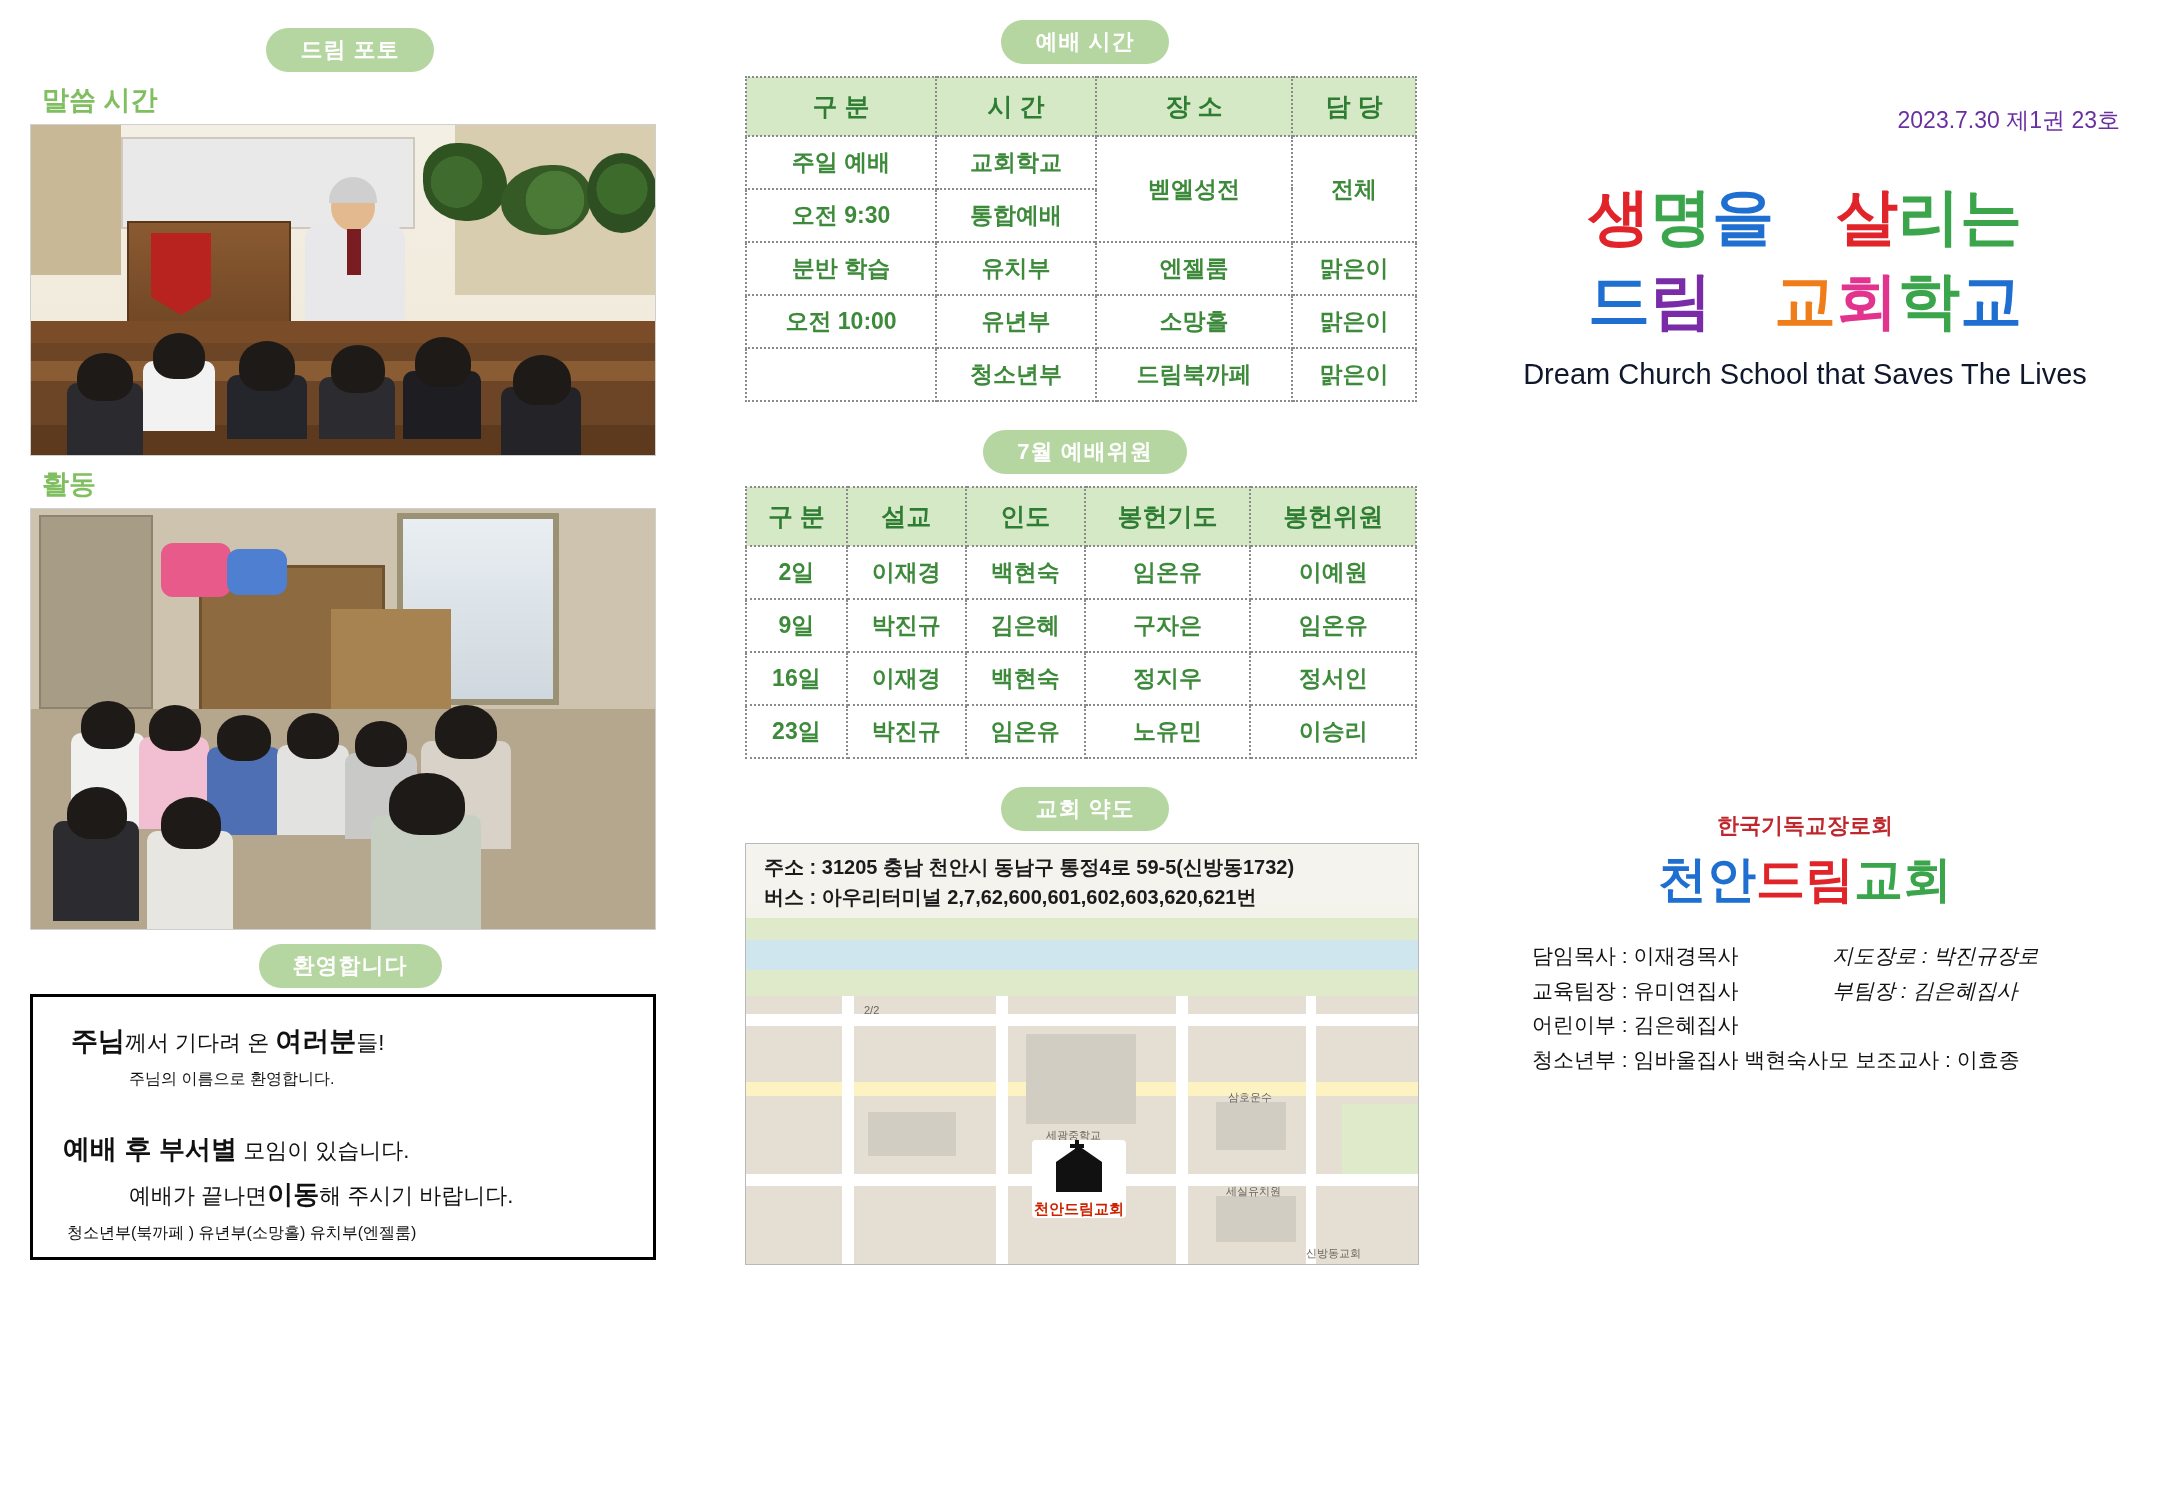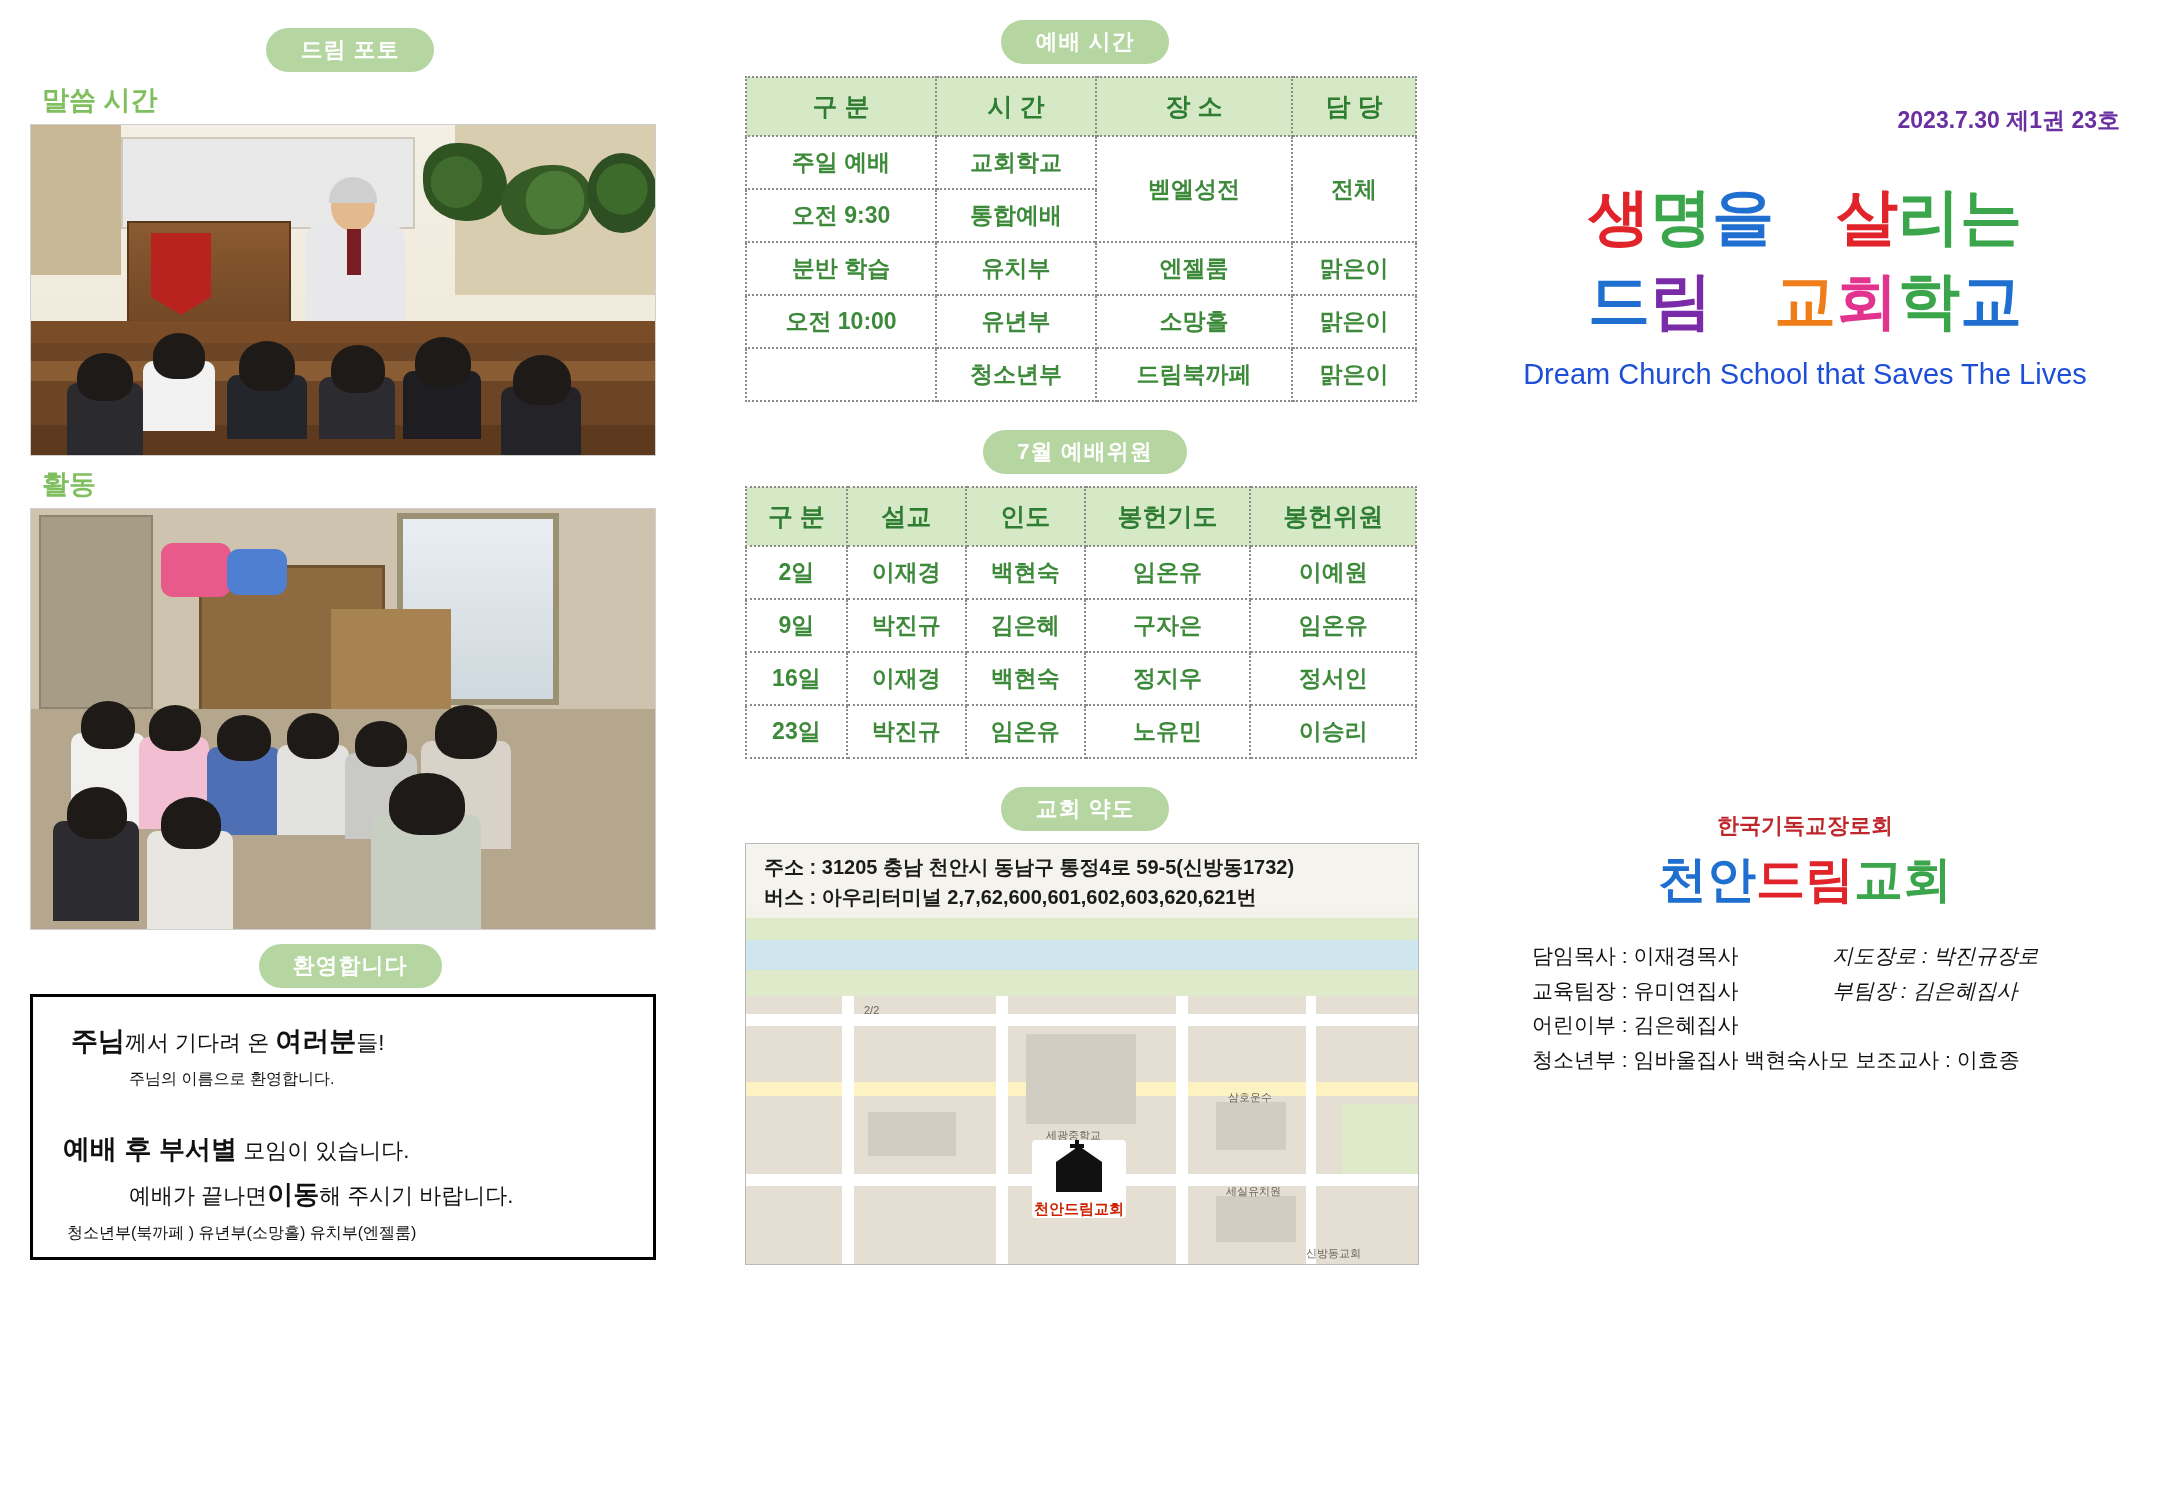--- a/index.html
+++ b/index.html
@@ -166,41 +166,41 @@
   #right-col {
     position: absolute;
     left: 1460px;
     top: 20px;
     width: 690px;
     text-align: center;
   }
   #issue-date {
     text-align: right;
     color: #6a2fa0;
-    font-weight: bold;
+    font-weight: normal;
     font-size: 23px;
     margin: 85px 30px 0 0;
   }
   #hero {
     margin-top: 50px;
     line-height: 1.0;
     text-align: center;
   }
   #hero .l1 { font-size: 62px; font-weight: bold; font-family:"Liberation Serif", serif; }
   #hero .l2 { font-size: 62px; font-weight: bold; font-family:"Liberation Serif", serif; margin-top: 22px;}
   .c-red { color:#e0242a; }
   .c-grn { color:#3aa54a; }
   .c-blu { color:#1f6fd0; }
   .c-pur { color:#7a2ba8; }
   .c-org { color:#ef7d1a; }
   .c-pnk { color:#e2338e; }
   #hero-sub {
     margin-top: 26px;
     font-size: 29px;
-    color: #1d4ed8;
+    color: #0f172a;
     font-family: "Liberation Sans", sans-serif;
   }
   #church-id { margin-top: 420px; }
   #denom { color:#c0272d; font-size:22px; font-weight:bold; }
   #church-name { margin-top: 6px; font-size: 49px; font-weight: bold; }
   #staff {
     margin-top: 26px;
     font-size: 21px;
     color: #111;
     text-align: left;

